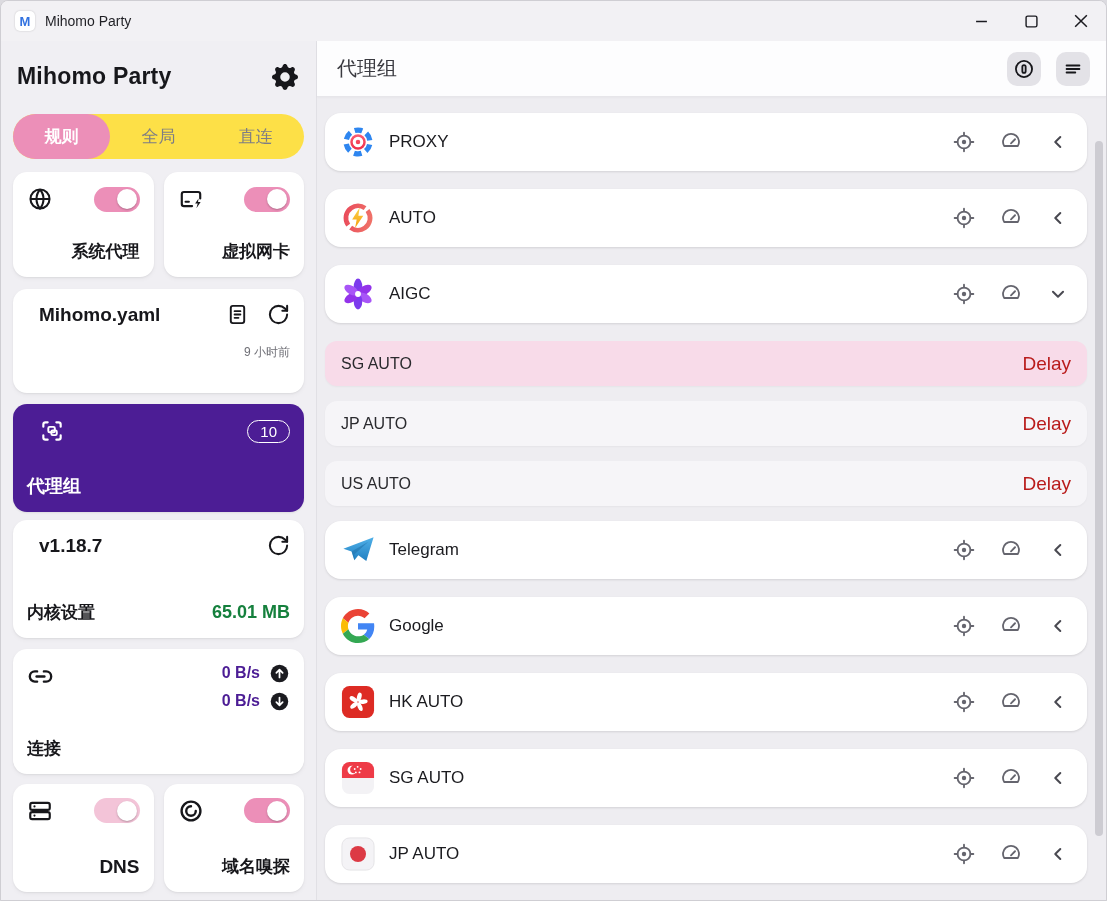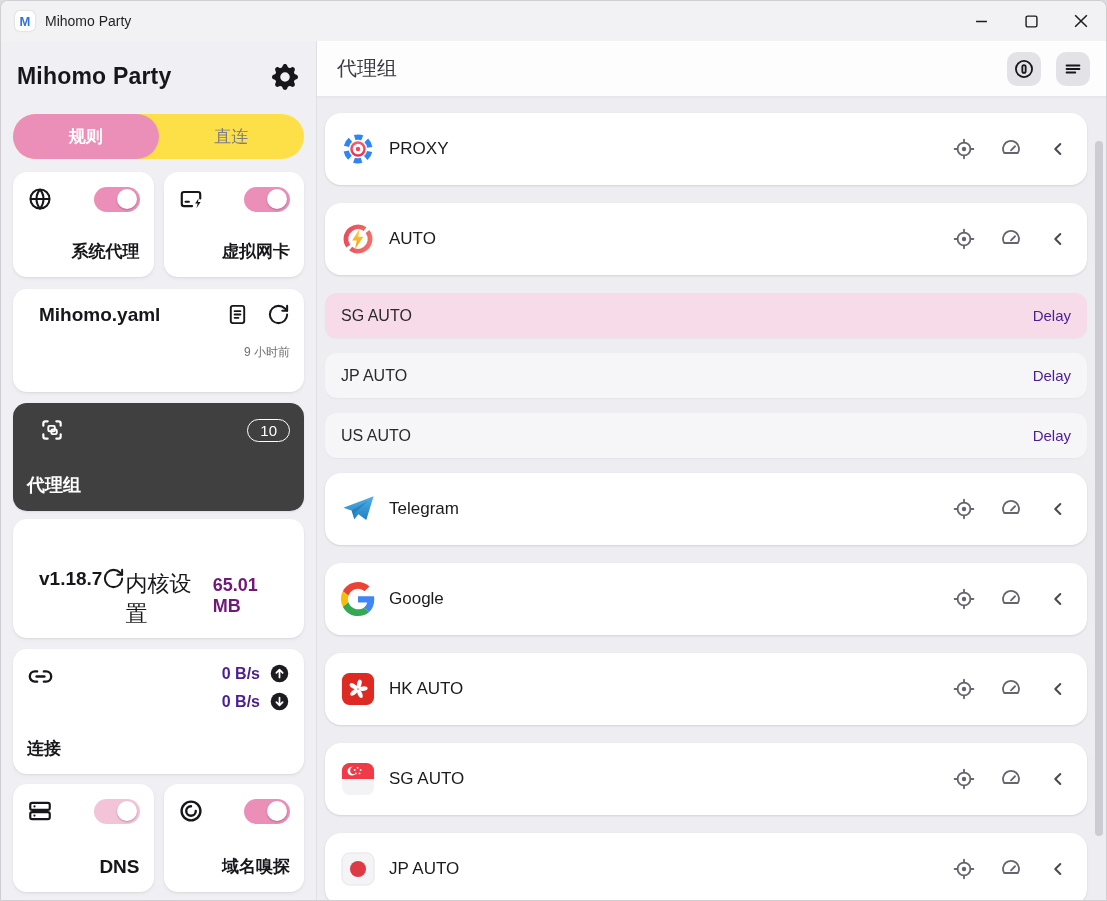--- a/index.html
+++ b/index.html
@@ -47,59 +47,59 @@
   .toggle::after { content:""; position:absolute; right:3px; top:2.5px; width:20px; height:20px;
                    background:#fff; border-radius:50%; box-shadow:0 1px 2px rgba(0,0,0,.25); }
   .toggle.light { background:#f3c4d8; }
 
   .profile-card { margin-top:12px; height:105px; }
   .card-row { display:flex; align-items:center; justify-content:space-between;margin-left:12px; }
   .card-title { font-size:19px; font-weight:bold; color:#17171b; }
   .row-iconset { display:flex; align-items:center; gap:18px; color:#17171b; }
   .updated { text-align:right; margin-top:18px; font-size:12px; color:#6f6f76; }
 
-  .groups-card { margin-top:11px; height:110px; background:#404040; color:#fff; display:flex;
+  .groups-card { margin-top:11px; height:110px; background:#4c1d95; color:#fff; display:flex;
                  flex-direction:column; justify-content:space-between; box-shadow:0 1px 2px rgba(0,0,0,.08); }
   .badge { border:1.5px solid #fff; border-radius:14px; padding:2px 12px; font-size:15px; color:#fff; }
   .groups-label { font-size:18px; font-weight:bold; }
 
-  .core-card { margin-top:8px; height:119px; display:flex; flex-direction:row; justify-content:space-between; }
+  .core-card { margin-top:8px; height:119px; display:flex; flex-direction:column; justify-content:space-between; }
   .core-bottom { display:flex; align-items:baseline; justify-content:space-between; }
-  .core-label { font-size:22px; font-weight:normal; color:#17171b;margin-top:36px; }
-  .core-mem { font-size:18px; font-weight:bold; color:#701a75; }
+  .core-label { font-size:17px; font-weight:bold; color:#17171b;margin-top:36px; }
+  .core-mem { font-size:18px; font-weight:bold; color:#15803d; }
 
   .conn-card { margin-top:11px; height:127px; display:flex; flex-direction:column; justify-content:space-between; }
   .conn-top { display:flex; justify-content:space-between; align-items:flex-start; }
   .speeds { display:flex; flex-direction:column; gap:7px; align-items:flex-end; }
   .speed-line { display:flex; align-items:center; gap:9px; font-size:16px; font-weight:600; color:#4c1d95; }
   .conn-label { font-size:17px; font-weight:bold; color:#17171b; }
 
   
   .main-header { flex:0 0 56px; display:flex; align-items:center; padding:0 16px 0 20px;
                  background:#fdfdfe; border-bottom:1px solid #e7e6ea; box-shadow:0 1px 2px rgba(0,0,0,.03); z-index:2; }
   .main-title { font-size:20px; color:#3a3a40; }
   .hdr-btns { margin-left:auto; display:flex; gap:15px; }
   .hdr-btn { width:34px; height:34px; border-radius:10px; background:#e3e2e7; display:flex;
              align-items:center; justify-content:center; color:#17171b; }
 
   .list { flex:1; overflow:hidden; padding:16px 19px 0 8px; }
-  .group-card { height:72px; background:#fff; border-radius:16px; display:flex; align-items:center;
+  .group-card { height:58px; background:#fff; border-radius:16px; display:flex; align-items:center;
                 padding:0 18px 0 16px; margin-bottom:18px;
                 box-shadow:0 1px 3px rgba(0,0,0,.07), 0 1px 2px rgba(0,0,0,.05); }
   .gicon { width:34px; height:34px; flex:0 0 34px; }
   .gname { margin-left:14px; font-size:17px; color:#1b1b1f; }
   .row-icons { margin-left:auto; display:flex; align-items:center; gap:25px; }
   .tool-ic { color:#65656e; }
   .chev-ic { color:#4a4a52; }
 
   .sub-row { height:45px; border-radius:12px; background:#f6f5f8; display:flex; align-items:center;
              padding:0 16px; margin-bottom:15px; box-shadow:0 1px 2px rgba(0,0,0,.04); }
   .sub-row.selected { background:#f8dbe9; }
   .sub-name { font-size:16px; color:#2a2a2e; }
-  .delay { margin-left:auto; font-size:15px; color:#4c1d95; }
+  .delay { margin-left:auto; font-size:19px; color:#b91c1c; }
 
   .scrollbar { position:absolute; right:3px; top:100px; width:8px; height:695px;
                background:#cdccd2; border-radius:4px; z-index:3; }
 </style>
 </head>
 <body>
 
 <svg width="0" height="0" style="position:absolute">
   <defs>
     <linearGradient id="prGrad" x1="0" y1="0" x2="0" y2="1">
@@ -297,20 +297,21 @@
 
       <div class="side-header">
         <div class="side-title">Mihomo Party</div>
         <svg class="icon" width="26" height="26" style="color:#17171b">
             <use href="#ic-gear"></use>
           </svg>
       </div>
 
       <div class="segmented">
         <div class="seg-item active">规则</div>
+        <div class="seg-item">全局</div>
         <div class="seg-item">直连</div>
       </div>
 
       <div class="grid2 g-top">
         <div class="card mini-card">
           <div class="mini-top">
             <svg class="icon" width="26" height="26" style="color:#17171b">
                 <use href="#ic-globe"></use>
               </svg>
             <div class="toggle"></div>
@@ -461,20 +462,37 @@
               </svg>
             <svg class="tool-ic" width="22" height="22">
                 <use href="#ic-gauge"></use>
               </svg>
             <svg class="chev-ic" width="22" height="22">
                 <use href="#ic-chevl"></use>
               </svg>
           </span>
         </div>
 
+        <div class="group-card">
+          <svg class="gicon">
+              <use href="#g-aigc"></use>
+            </svg>
+          <span class="gname">AIGC</span>
+          <span class="row-icons">
+            <svg class="tool-ic" width="22" height="22">
+                <use href="#ic-locate"></use>
+              </svg>
+            <svg class="tool-ic" width="22" height="22">
+                <use href="#ic-gauge"></use>
+              </svg>
+            <svg class="chev-ic" width="22" height="22">
+                <use href="#ic-chevd"></use>
+              </svg>
+          </span>
+        </div>
 
         <div class="sub-row selected">
           <span class="sub-name">SG AUTO</span>
           <span class="delay">Delay</span>
         </div>
         <div class="sub-row">
           <span class="sub-name">JP AUTO</span>
           <span class="delay">Delay</span>
         </div>
         <div class="sub-row">

